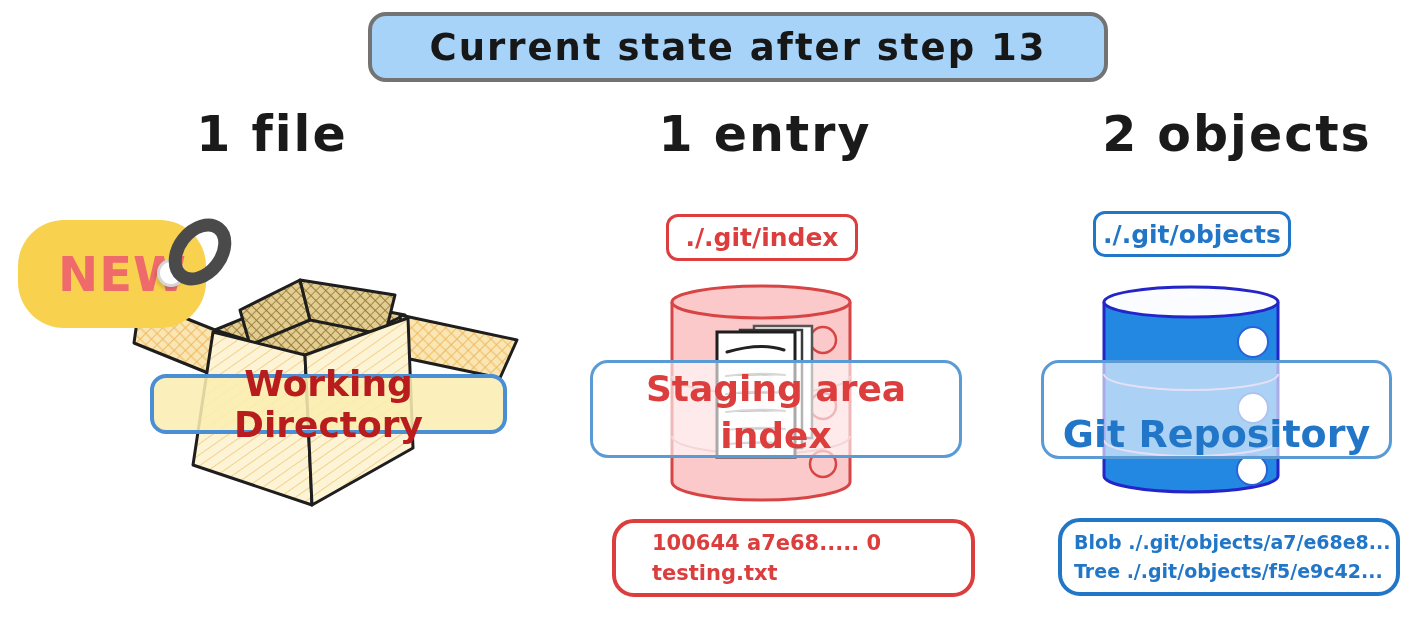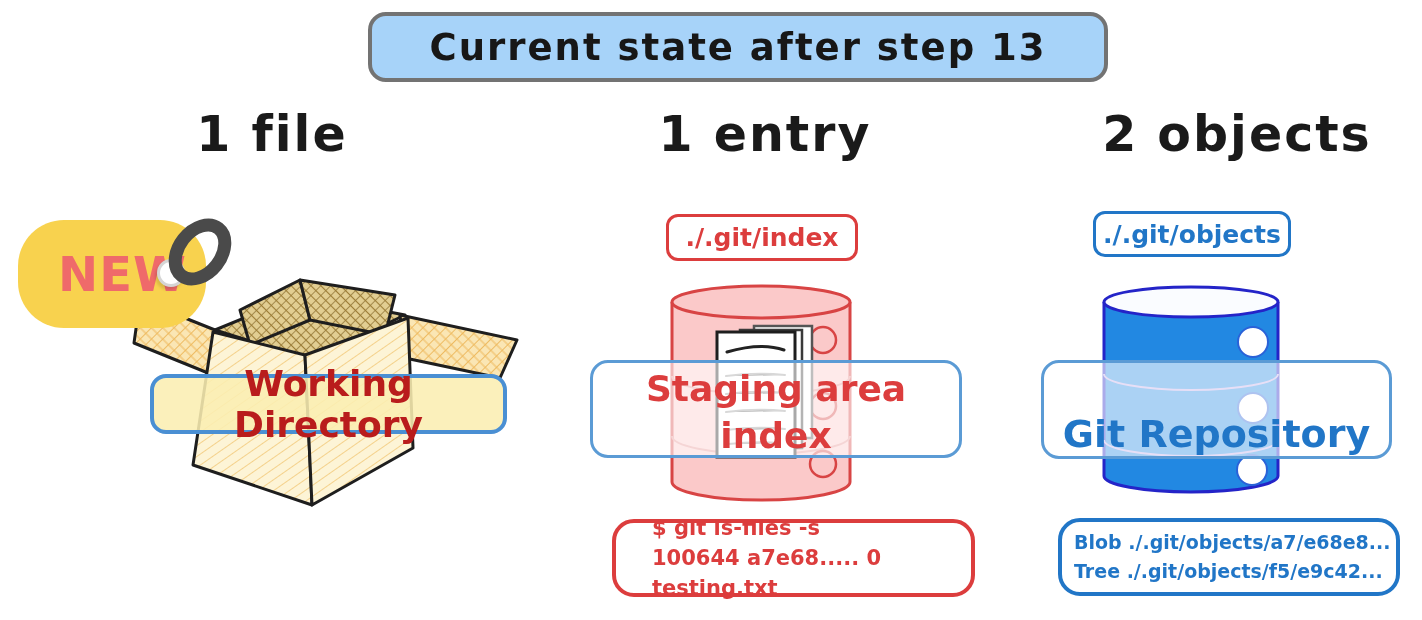--- a/index.html
+++ b/index.html
@@ -152,21 +152,20 @@
       </g>
     </g>
   </svg>
 
   <div class="overlay-label staging-label">
     <div class="line">Staging area</div>
     <div class="line">index</div>
   </div>
 
   <div class="code-box code-red">
-    <div class="line">$ git ls-files -s</div>
     <div class="line">100644 a7e68..... 0 testing.txt</div>
   </div>
 
   <svg class="cyl-blue" viewBox="0 0 182 226">
     <path d="M4,24 L4,198 A87,16 0 0 0 178,198 L178,24" fill="#2288E2" stroke="#2424C8" stroke-width="3"></path>
     <path d="M4,96 A87,16 0 0 0 178,96" fill="none" stroke="#C0ACE8" stroke-width="2"></path>
     <path d="M4,162 A87,16 0 0 0 178,162" fill="none" stroke="#C0ACE8" stroke-width="2"></path>
     <ellipse cx="91" cy="24" rx="87" ry="15" fill="#FAFCFF" stroke="#2424C8" stroke-width="3"></ellipse>
     <circle cx="153" cy="64" r="15" fill="#ffffff" stroke="#2A62D8" stroke-width="2"></circle>
     <circle cx="153" cy="130" r="15" fill="#ffffff" stroke="#2A62D8" stroke-width="2"></circle>

